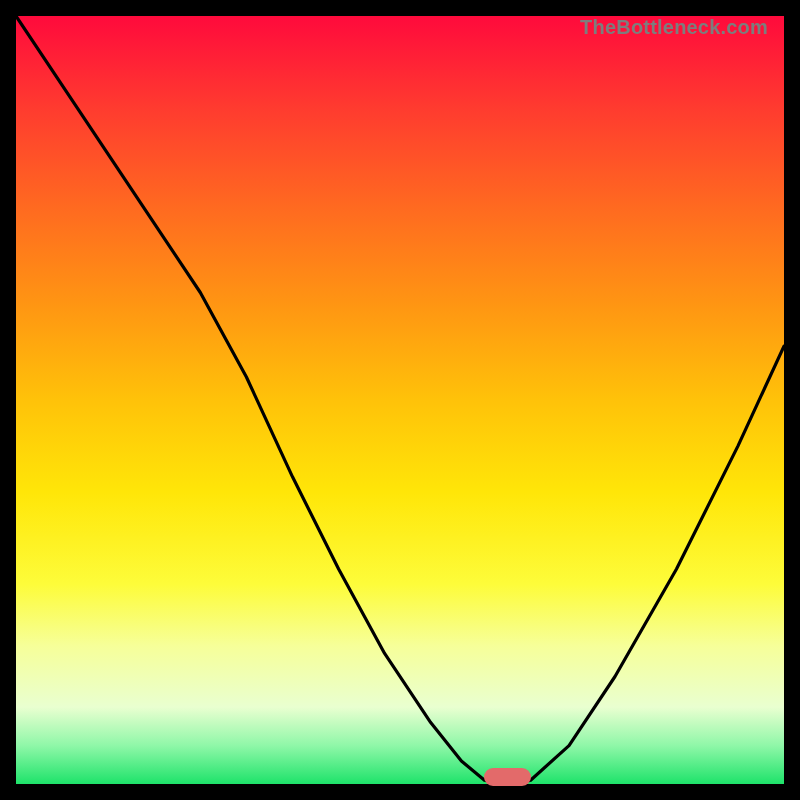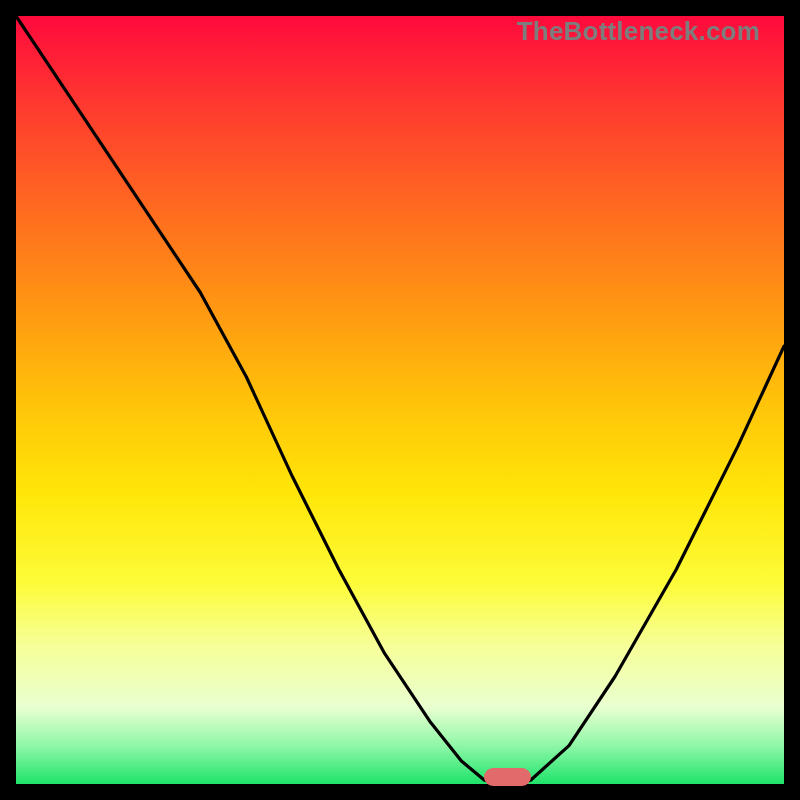--- a/index.html
+++ b/index.html
@@ -54,23 +54,23 @@
   }
   .marker {
     position: absolute;
     background: #e36a6a;
     border-radius: 9px;
     height: 18px;
   }
   .watermark {
     position: absolute;
     top: 0;
-    right: 24px;
+    right: 16px;
     font-family: Arial, Helvetica, sans-serif;
-    font-size: 26px;
+    font-size: 20px;
     font-weight: 600;
     color: #7d7d7d;
     letter-spacing: 0.2px;
     user-select: none;
   }
 </style>
 </head>
 <body>
 
 <div class="frame">

